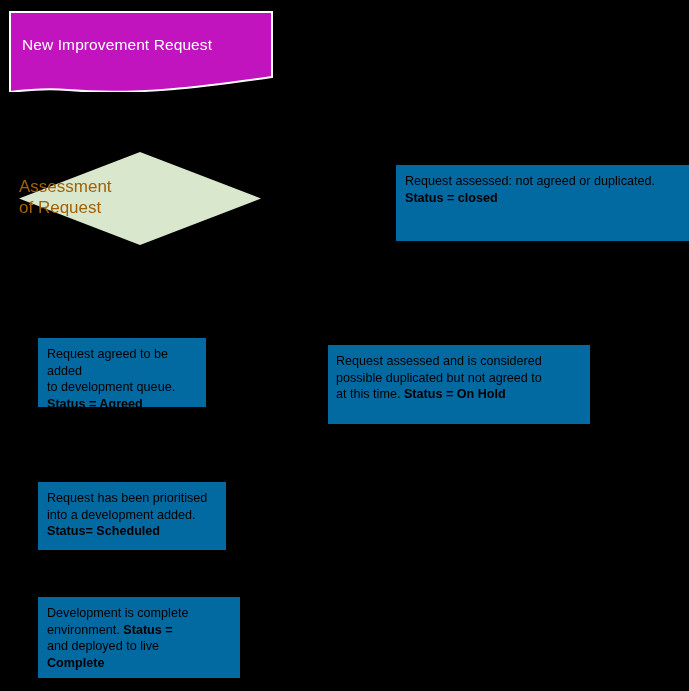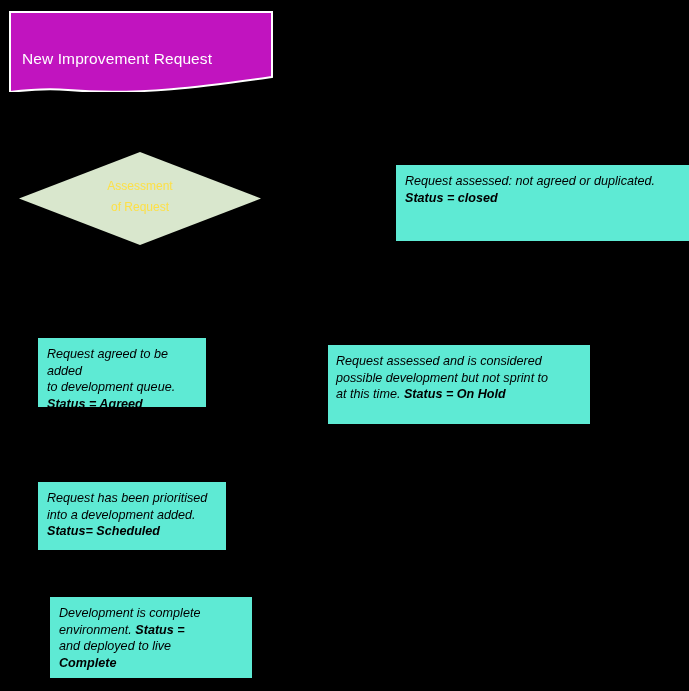--- a/index.html
+++ b/index.html
@@ -27,21 +27,21 @@
     height: 82px;
   }
   .doc-shape svg {
     display: block;
     width: 266px;
     height: 82px;
   }
   .doc-label {
     position: absolute;
     left: 14px;
-    top: 40px;
+    top: 26px;
     width: 250px;
     color: #ffffff;
     font-size: 15.5px;
     line-height: 18px;
     letter-spacing: 0.1px;
     white-space: nowrap;
   }
 
   
   .diamond-wrap {
@@ -54,44 +54,42 @@
   .diamond-wrap svg {
     display: block;
     width: 242px;
     height: 93px;
   }
   .diamond-label {
     position: absolute;
     left: 0;
     top: 24px;
     width: 242px;
-    text-align: center;
-    color: #fde047;
-    font-size: 12px;
+    color: #a16207;
+    font-size: 17px;
     line-height: 21px;
   }
 
   
   .note {
     position: absolute;
-    background: #5eead4;
+    background: #0369a1;
     box-sizing: border-box;
     color: #000000;
     font-size: 12.6px;
     line-height: 16.5px;
     padding: 8px 9px 8px 9px;
-    font-style: italic;
   }
   .note .b { font-weight: bold; }
 
   .note-closed   { left: 396px; top: 165px; width: 293px; height: 76px; }
   .note-agreed   { left: 38px;  top: 338px; width: 168px; height: 69px; }
   .note-hold     { left: 328px; top: 345px; width: 262px; height: 79px; padding-left: 8px; }
   .note-sched    { left: 38px;  top: 482px; width: 188px; height: 68px; }
-  .note-complete { left: 50px;  top: 597px; width: 202px; height: 81px; }
+  .note-complete { left: 38px;  top: 597px; width: 202px; height: 81px; }
 </style>
 </head>
 <body>
 
 <div id="canvas">
 
   <div class="doc-shape">
     <svg viewBox="0 0 266 82" xmlns="http://www.w3.org/2000/svg">
       <path d="M2 2 L264 2 L264 67 C200 76 130 86 60 80 C38 78 18 80 2 82 Z" fill="#c114bf" stroke="#ffffff" stroke-width="2"></path>
     </svg>
@@ -114,21 +112,21 @@
   </div>
 
   <div class="note note-agreed">
     <div>Request agreed to be added</div>
     <div>to development queue.</div>
     <div class="b">Status = Agreed</div>
   </div>
 
   <div class="note note-hold">
     <div>Request assessed and is considered</div>
-    <div>possible development but not sprint to</div>
+    <div>possible duplicated but not agreed to</div>
     <div><span>at this time. </span><span class="b">Status = On Hold</span></div>
   </div>
 
   <div class="note note-sched">
     <div>Request has been prioritised</div>
     <div>into a development added.</div>
     <div class="b">Status= Scheduled</div>
   </div>
 
   <div class="note note-complete">

